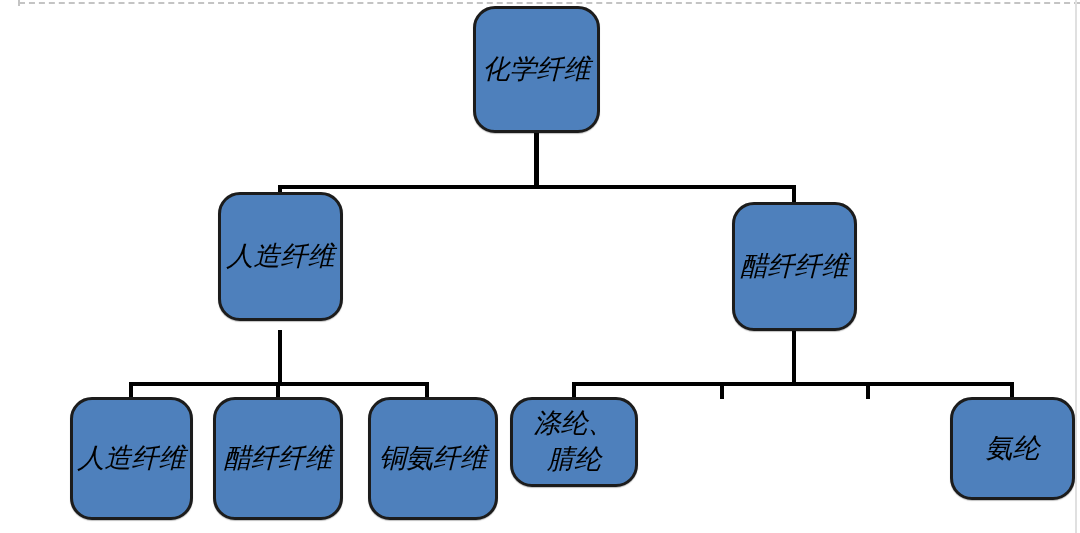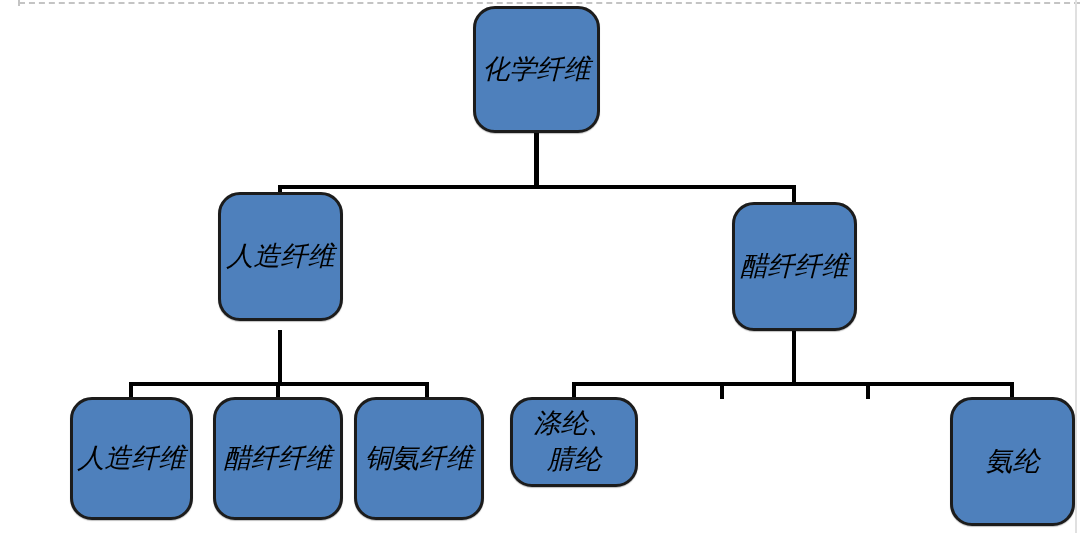--- a/index.html
+++ b/index.html
@@ -94,25 +94,25 @@
   <div class="node" style="left:732px;top:202px;width:125px;height:129px">
     <span class="node-label">醋纤纤维</span>
   </div>
 
   <div class="node" style="left:70px;top:397px;width:123px;height:123px">
     <span class="node-label">人造纤维</span>
   </div>
   <div class="node" style="left:213px;top:397px;width:130px;height:123px">
     <span class="node-label">醋纤纤维</span>
   </div>
-  <div class="node" style="left:354px;top:397px;width:130px;height:123px">
+  <div class="node" style="left:368px;top:397px;width:130px;height:123px">
     <span class="node-label">铜氨纤维</span>
   </div>
 
   <div class="node" style="left:510px;top:397px;width:128px;height:90px">
     <span class="node-label">涤纶、
 腈纶</span>
   </div>
-  <div class="node" style="left:950px;top:397px;width:125px;height:129px">
+  <div class="node" style="left:950px;top:397px;width:125px;height:103px">
     <span class="node-label">氨纶</span>
   </div>
 
 </div>
 
 </body></html>

